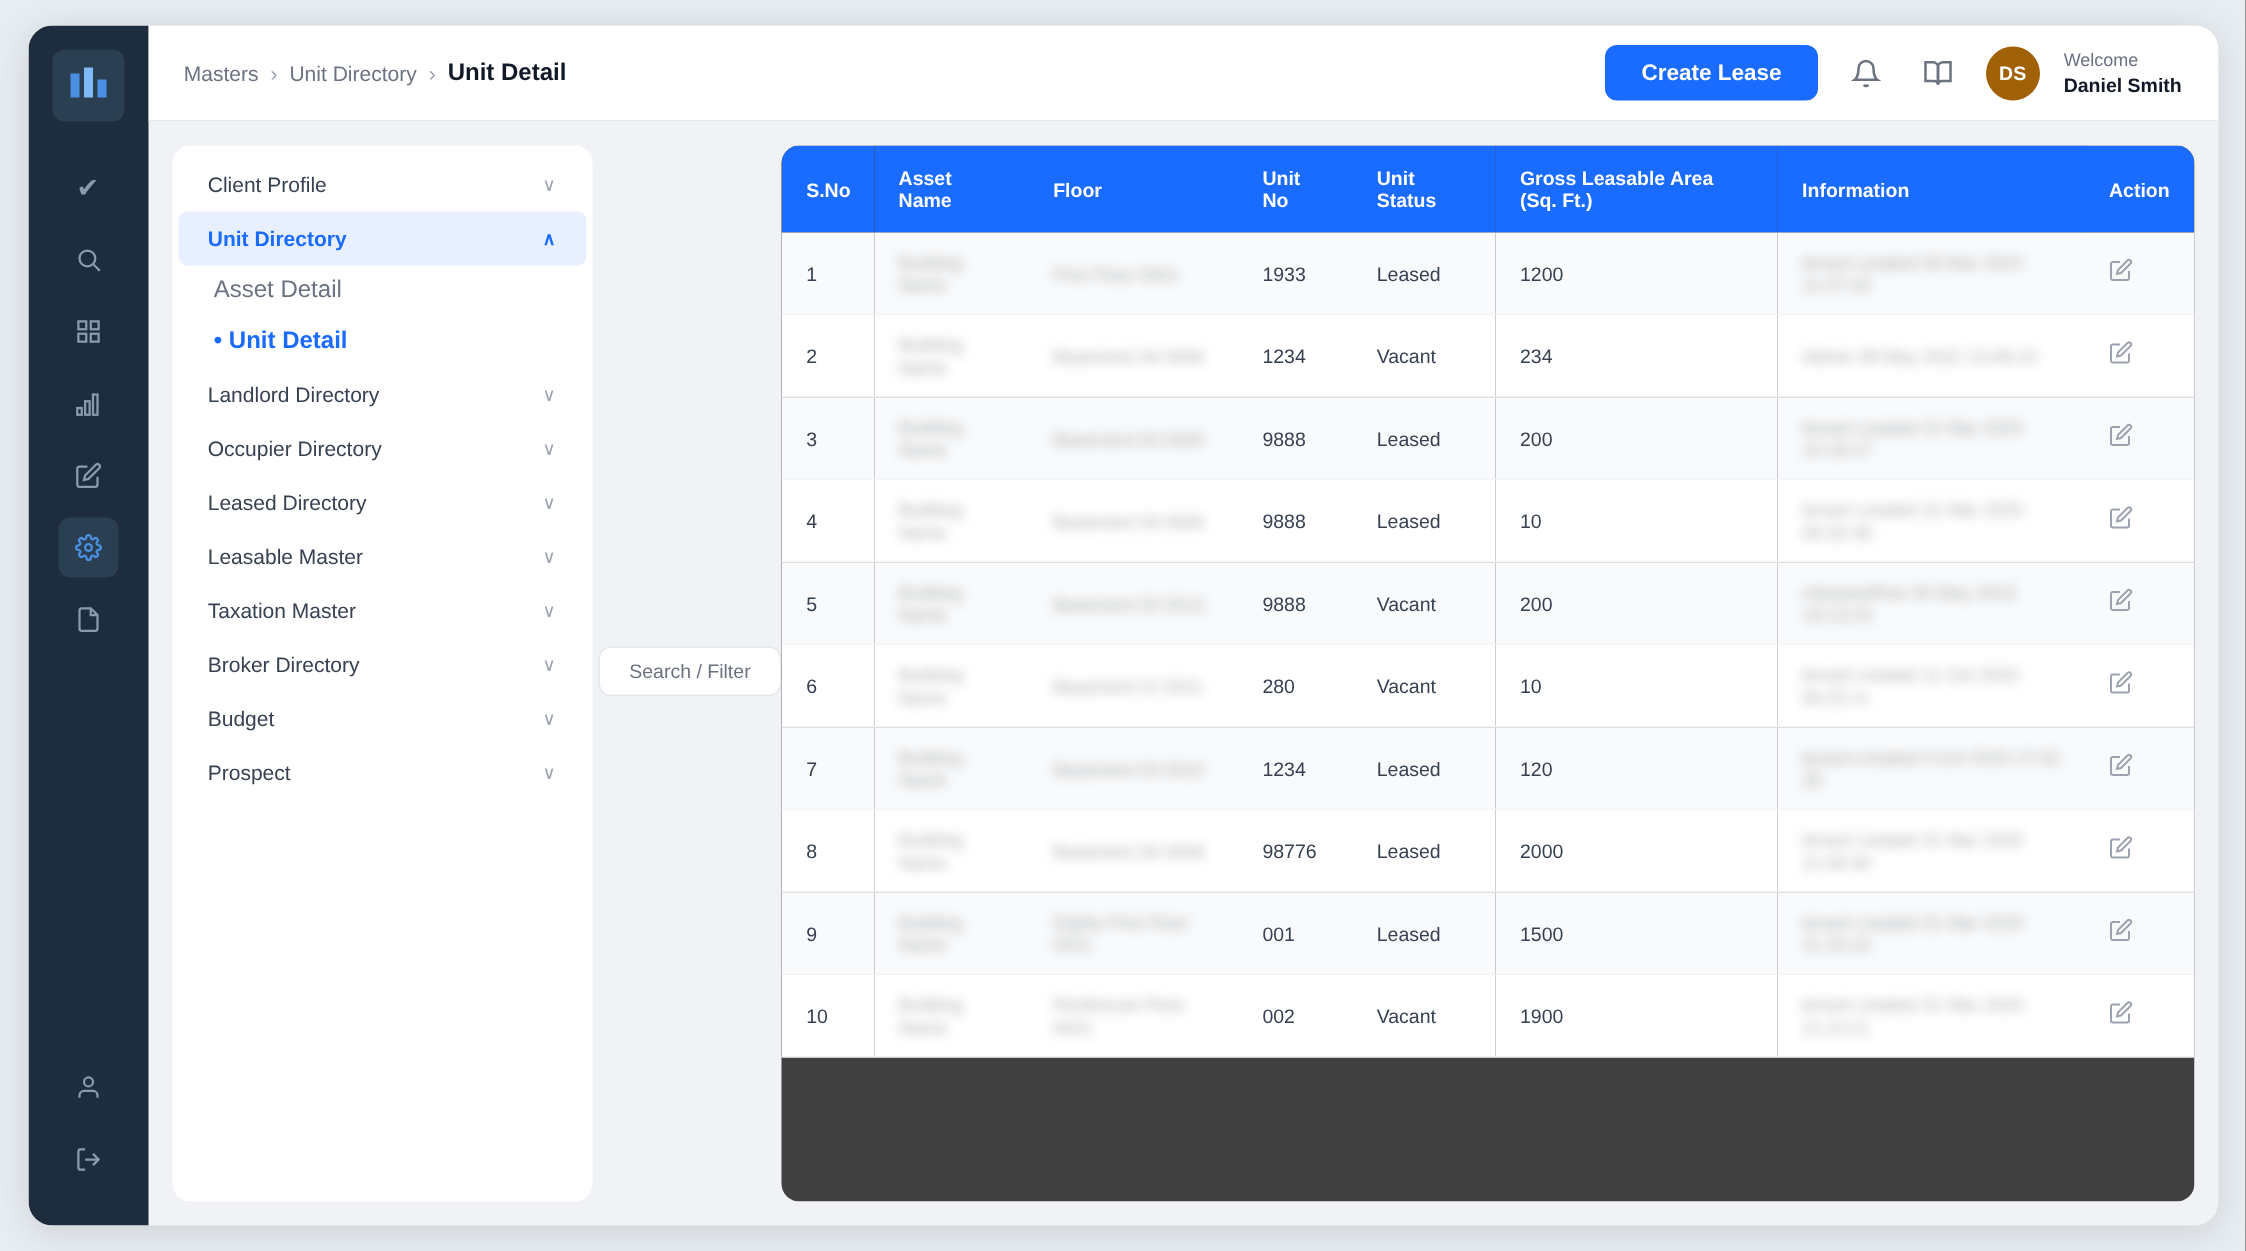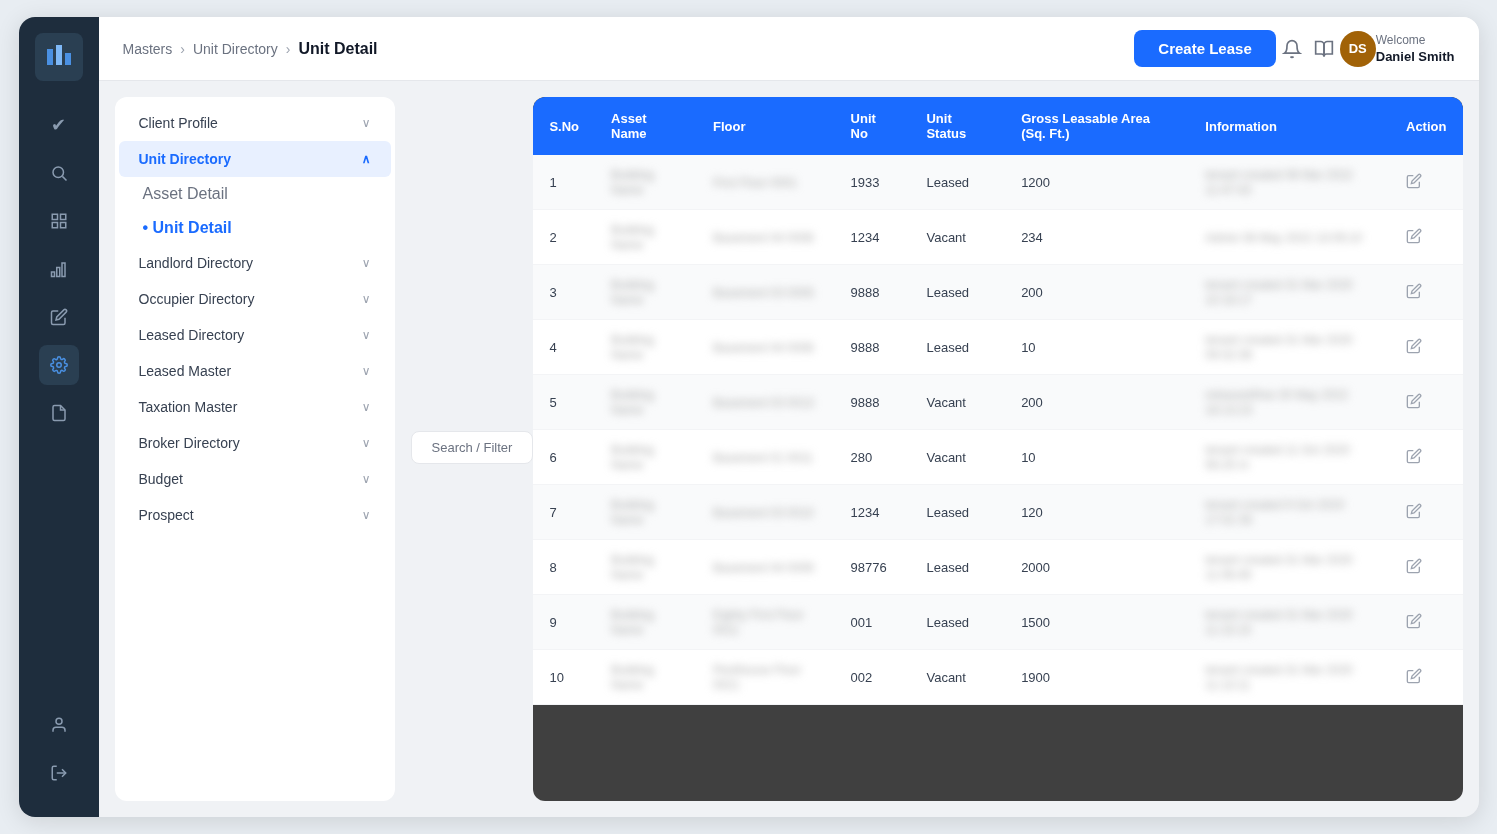--- a/index.html
+++ b/index.html
@@ -99,20 +99,21 @@
       color: #9ca3af;
     }
     .breadcrumb .current {
       color: #111827;
       font-weight: 700;
       font-size: 16px;
     }
     .header-actions {
       display: flex;
       align-items: center;
+      gap: 16px;
     }
     .create-lease-btn {
       background: #1a6bff;
       color: #fff;
       border: none;
       padding: 10px 24px;
       border-radius: 8px;
       font-size: 15px;
       font-weight: 600;
       cursor: pointer;
@@ -148,21 +149,21 @@
       font-size: 13px;
       font-weight: 600;
       color: #111827;
     }
     
     .body-area {
       display: flex;
       flex: 1;
       overflow: hidden;
       padding: 16px;
-      gap: 16px;
+      gap: 4px;
     }
     
     .left-panel {
       width: 280px;
       background: #fff;
       border-radius: 12px;
       flex-shrink: 0;
       overflow-y: auto;
       padding: 8px 0;
     }
@@ -390,21 +391,21 @@
         </div>
         <div class="menu-item">
           <span>Occupier Directory</span>
           <span class="chevron">∨</span>
         </div>
         <div class="menu-item">
           <span>Leased Directory</span>
           <span class="chevron">∨</span>
         </div>
         <div class="menu-item">
-          <span>Leased Master</span>
+          <span>Leasable Master</span>
           <span class="chevron">∨</span>
         </div>
         <div class="menu-item">
           <span>Taxation Master</span>
           <span class="chevron">∨</span>
         </div>
         <div class="menu-item">
           <span>Broker Directory</span>
           <span class="chevron">∨</span>
         </div>

